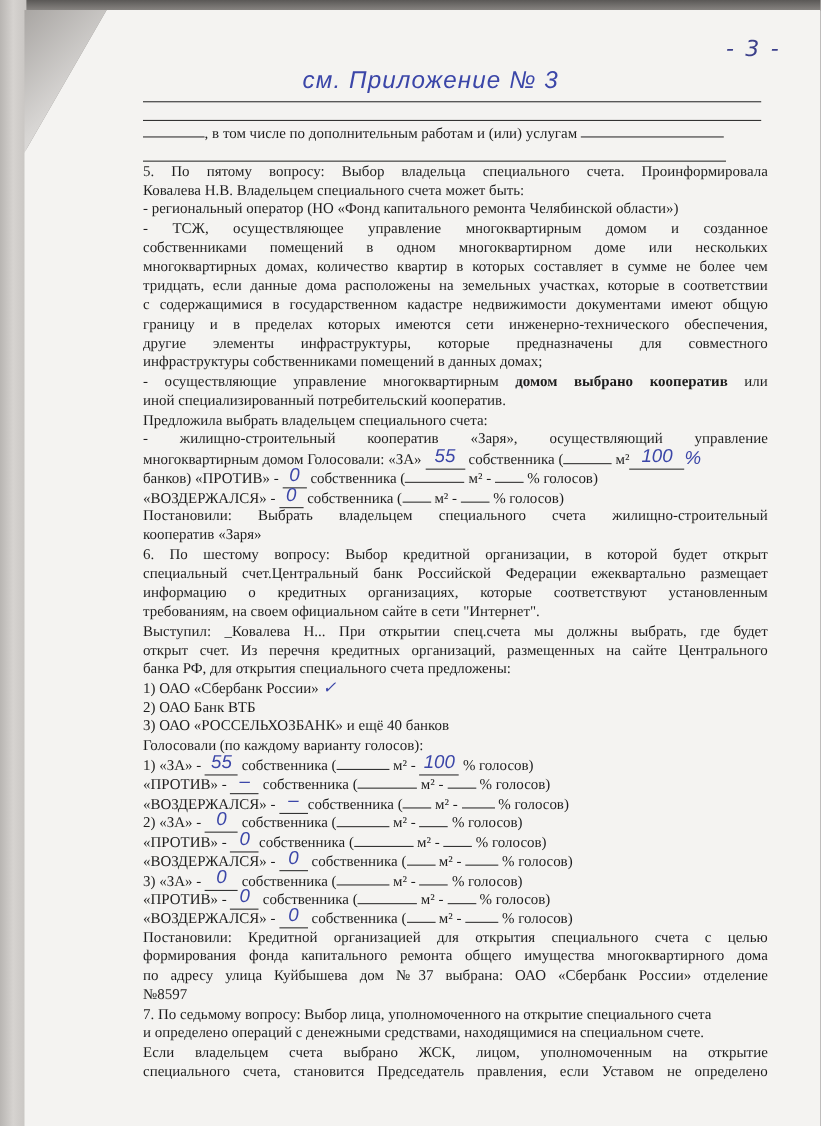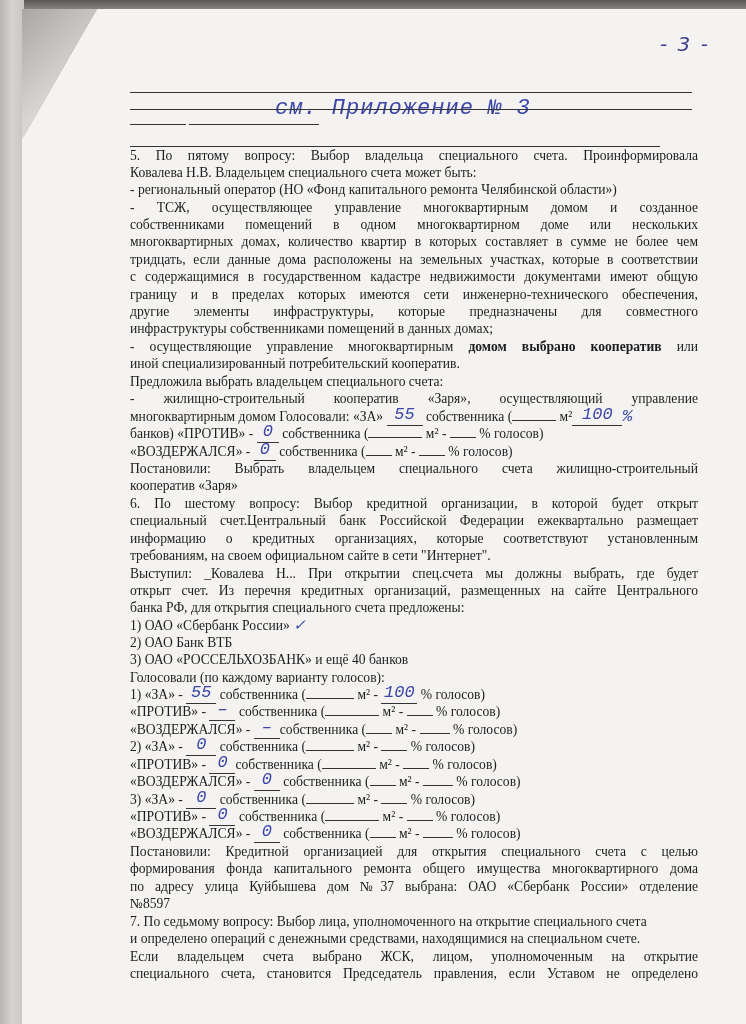--- a/index.html
+++ b/index.html
@@ -33,21 +33,21 @@
   }
   .page-number {
     position: absolute; left: 660px; top: 32px;
     font-family: "DejaVu Sans", sans-serif; font-size: 20px; color: #3b3f8a;
     font-style: italic; letter-spacing: 2px;
   }
   .line {
     position: absolute; left: 0; height: 0; border-bottom: 1px solid #333;
   }
   .hw {
-    font-family: Liberation Mono, monospace; font-style: italic; color: #3b46a8; margin-top: 36px;
+    font-family: Liberation Sans, sans-serif; font-style: italic; color: #3b46a8;
   }
   .hw-title {
     position: absolute; left: 145px; top: 64px; font-size: 22px; letter-spacing: 1px;
   }
   .row { position: absolute; left: 0; white-space: nowrap; }
   .just { text-align: justify; text-align-last: justify; width: 568px; white-space: normal; }
   .blank { display: inline-block; border-bottom: 1px solid #333; height: 12px; vertical-align: baseline; }
   .fill { display: inline-block; border-bottom: 1px solid #333; text-align: center; position: relative; }
   .fill .hw { font-size: 17px; position: relative; top: -2px; }
   b { font-weight: bold; }
@@ -61,21 +61,21 @@
 <div class="fold"></div>
 
 <div class="page-number">- 3 -</div>
 
 <div class="content">
 
   <div class="hw hw-title">см. Приложение № 3</div>
   <div class="line" style="top:92px;width:562px"></div>
   <div class="line" style="top:109px;width:562px"></div>
   <div class="row" style="top:112px">
-    <span class="blank" style="width:56px"></span>
+    <span class="blank" style="width:56px"></span><span>, в том числе по дополнительным работам и (или) услугам</span>
     <span class="blank" style="width:130px"></span>
   </div>
   <div class="line" style="top:146px;width:530px"></div>
 
   <div class="row just" style="top:147px">5. По пятому вопросу: Выбор владельца специального счета. Проинформировала</div>
   <div class="row" style="top:164px">Ковалева Н.В.  Владельцем специального счета может быть:</div>
   <div class="row" style="top:181px">- региональный оператор (НО «Фонд капитального ремонта  Челябинской  области»)</div>
   <div class="row just" style="top:199px">-  ТСЖ,  осуществляющее  управление  многоквартирным  домом  и  созданное</div>
   <div class="row just" style="top:216px">собственниками  помещений  в  одном  многоквартирном  доме  или  нескольких</div>
   <div class="row just" style="top:233px">многоквартирных домах, количество квартир в которых составляет в сумме не более чем</div>

